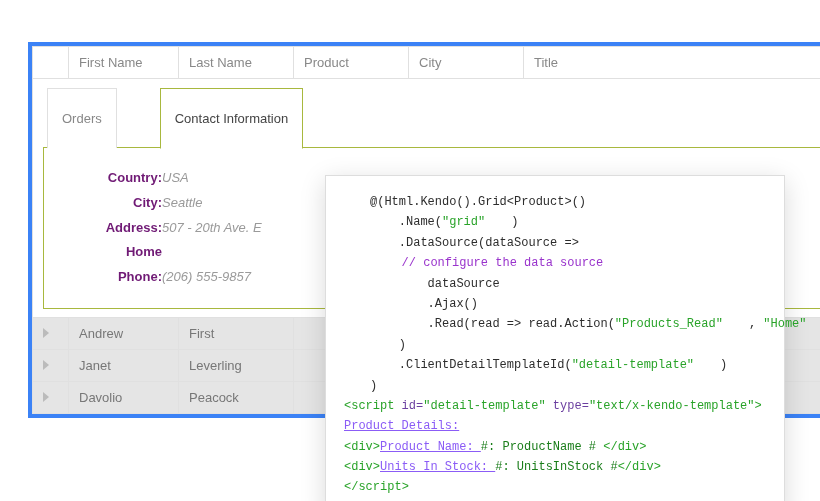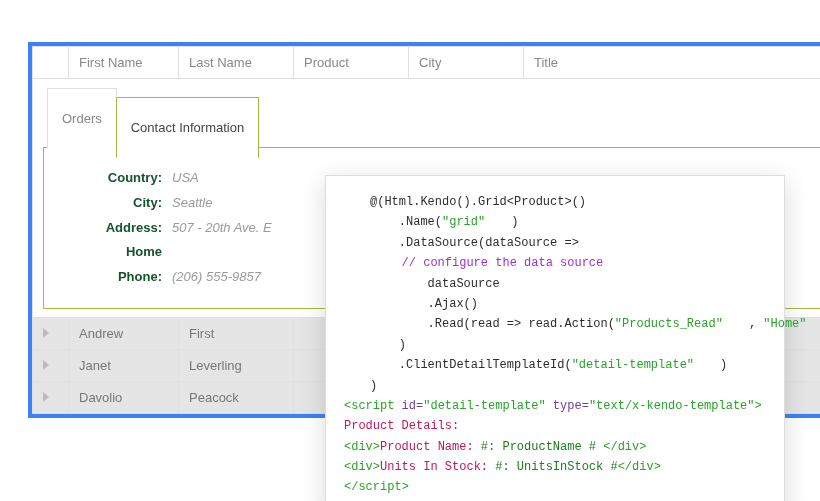--- a/index.html
+++ b/index.html
@@ -15,24 +15,24 @@
   .col-city { width: 115px; }
   .col-title { }
   .expand-cell { text-align: center; cursor: pointer; padding: 0; }
   .caret { display: inline-block; width: 0; height: 0; }
   .caret-down { border-left: 5px solid transparent; border-right: 5px solid transparent; border-top: 6px solid #888; transform: rotate(0); }
   .caret-right { border-top: 5px solid transparent; border-bottom: 5px solid transparent; border-left: 6px solid #bbb; }
   .detail-cell { padding: 12px 12px 12px 36px; }
   .tabstrip { }
   .tab-row { display: flex; align-items: flex-end; position: relative; margin-left: 4px; z-index: 2; }
   .tab { padding: 22px 14px; border: 1px solid #e0e0e0; border-bottom: none; background: #fff; color: #888; margin-right: -1px; cursor: pointer; text-align: right; }
-  .tab.active { border: 1px solid #a8b83e; border-bottom: 1px solid #fff; color: #444; position: relative; top: 10px; }
+  .tab.active { border: 1px solid #a8b83e; border-bottom: 1px solid #fff; color: #444; position: relative; top: 1px; margin-left: 44px; }
   .tab-pane { border: 1px solid #a8b83e; padding: 16px 18px; margin-top: -1px; min-height: 140px; }
   .info-row { display: flex; margin: 4px 0; line-height: 1.6; }
-  .info-label { width: 100px; text-align: right; font-weight: bold; color: #14532d; margin-right: 10px; }
+  .info-label { width: 100px; text-align: right; font-weight: bold; color: #701a75; }
   .info-value { color: #9a9a9a; font-style: italic; }
   .collapsed-row td { background: #e5e5e5; }
 
   .code-popup {
     position: absolute;
     top: 175px;
     left: 325px;
     width: 460px;
     background: #fff;
     border: 1px solid #ddd;
@@ -42,21 +42,21 @@
     font-size: 12px;
     line-height: 1.7;
     color: #444;
     white-space: pre;
   }
   .cc-kw    { color: #2d2d2d; padding-left: 26px; }
   .cc-str   { color: #29a329; }
   .cc-cmt   { color: #9933cc; }
   .cc-tag   { color: #29a329; }
   .cc-attr  { color: #6b3fa0; }
-  .cc-text  { color: #be185d; }
+  .cc-text  { color: #8b5cf6; text-decoration: underline; }
   .cc-ident { color: #1a7d1a; }
 </style>
 </head>
 <body>
 
 <div class="outer">
 <table class="grid">
   <colgroup>
     <col class="col-expand">
         <col class="col-first">

